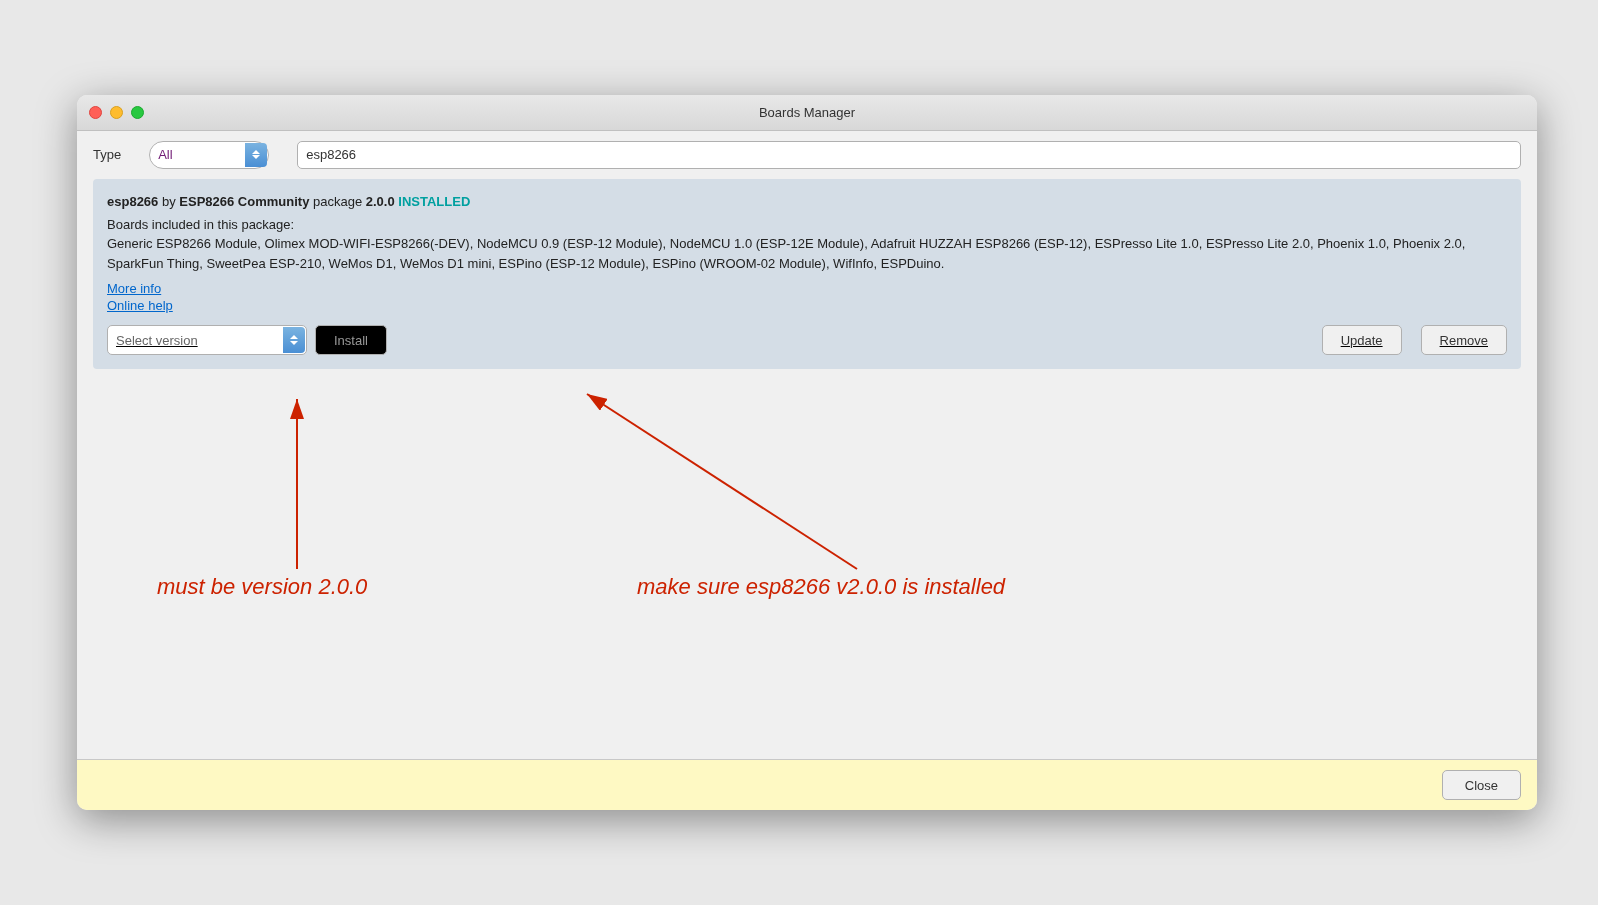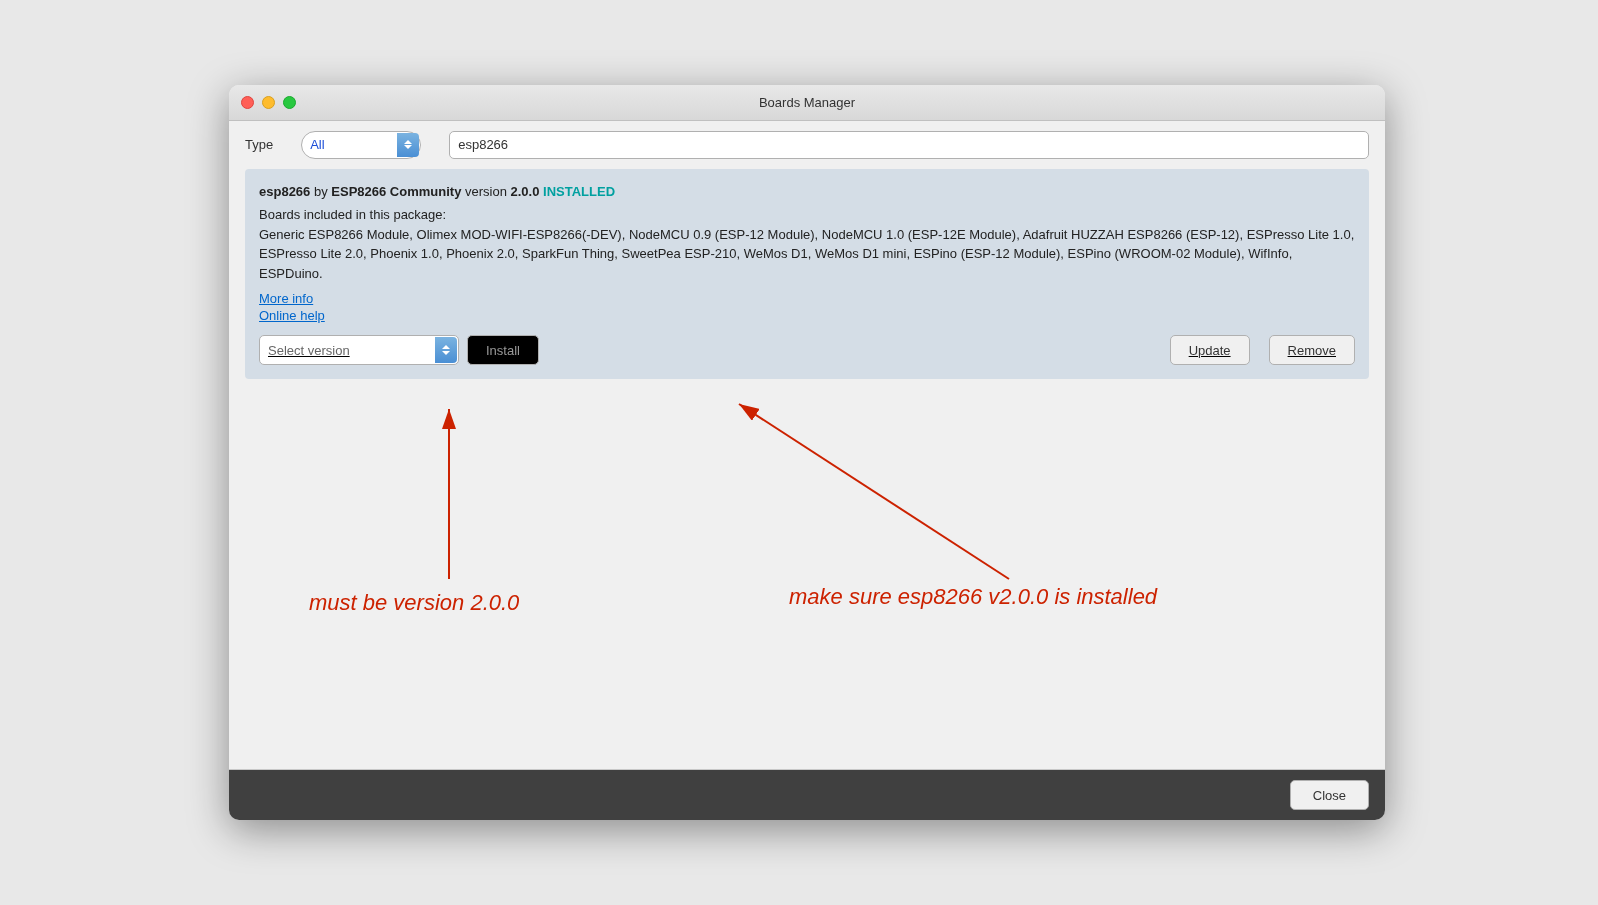--- a/index.html
+++ b/index.html
@@ -14,21 +14,21 @@
       font-size: 13px;
       width: 1598px;
       height: 905px;
       overflow: hidden;
       display: flex;
       justify-content: center;
       align-items: center;
     }
 
     .window {
-      width: 1156px;
+      width: 1460px;
       background: #f0f0f0;
       border-radius: 10px;
       box-shadow: 0 10px 40px rgba(0,0,0,0.4);
       overflow: hidden;
       position: relative;
       margin-left: 16px;
     }
 
     .title-bar {
       background: linear-gradient(to bottom, #e8e8e8, #d8d8d8);
@@ -86,21 +86,21 @@
     }
 
     .select-box {
       appearance: none;
       -webkit-appearance: none;
       background: white;
       border: 1px solid #b0b0b0;
       border-radius: 14px;
       padding: 4px 28px 4px 8px;
       font-size: 13px;
-      color: #1d4ed8;
+      color: #701a75;
       height: 28px;
       width: 120px;
       cursor: pointer;
     }
 
     .select-arrow {
       position: absolute;
       right: 2px;
       top: 50%;
       transform: translateY(-50%);
@@ -300,21 +300,21 @@
       position: absolute;
     }
 
     
 
     .bottom-bar {
       display: flex;
       justify-content: flex-end;
       padding: 10px 16px;
       border-top: 1px solid #c8c8c8;
-      background: #404040;
+      background: #fef9c3;
     }
 
     .close-btn {
       background: #f0f0f0;
       border: 1px solid #b0b0b0;
       border-radius: 5px;
       padding: 5px 22px;
       font-size: 13px;
       color: #333;
       cursor: pointer;
@@ -345,21 +345,21 @@
     </div>
     <input class="search-input" type="text" value="esp8266" placeholder="esp8266" style="">
   </div>
 
   <div class="content-area">
 
     <div class="package-header">
       <span class="package-name">esp8266</span>
       <span>by</span>
       <span class="package-community">ESP8266 Community</span>
-      <span>version</span>
+      <span>package</span>
       <span class="package-version">2.0.0</span>
       <span> </span>
       <span class="installed-badge">INSTALLED</span>
     </div>
 
     <div class="package-description">
       <div>Boards included in this package:</div>
       <div>Generic ESP8266 Module, Olimex MOD-WIFI-ESP8266(-DEV), NodeMCU 0.9 (ESP-12 Module), NodeMCU 1.0 (ESP-12E Module), Adafruit HUZZAH ESP8266 (ESP-12), ESPresso Lite 1.0, ESPresso Lite 2.0, Phoenix 1.0, Phoenix 2.0, SparkFun Thing, SweetPea ESP-210, WeMos D1, WeMos D1 mini, ESPino (ESP-12 Module), ESPino (WROOM-02 Module), WifInfo, ESPDuino.</div>
     </div>
 
@@ -395,21 +395,21 @@
         <marker id="arrowhead2" markerWidth="10" markerHeight="7" refX="10" refY="3.5" orient="auto">
           <polygon points="0 0, 10 3.5, 0 7" fill="#cc2200"></polygon>
         </marker>
       </defs>
 
       <line x1="220" y1="190" x2="220" y2="20" stroke="#cc2200" stroke-width="2" marker-end="url(#arrowhead1)"></line>
 
       <line x1="780" y1="190" x2="510" y2="15" stroke="#cc2200" stroke-width="2" marker-end="url(#arrowhead2)"></line>
     </svg>
 
-    <div class="annotation-text" style="left: 80px; top: 201px; font-style: italic;">must be version 2.0.0</div>
+    <div class="annotation-text" style="left: 80px; top: 195px; font-style: italic;">must be version 2.0.0</div>
 
     <div class="annotation-text" style="left: 560px; top: 195px;">make sure esp8266 v2.0.0 is installed</div>
 
   </div>
 
   <div class="bottom-bar">
     <button class="close-btn">Close</button>
   </div>
 
 </div>

